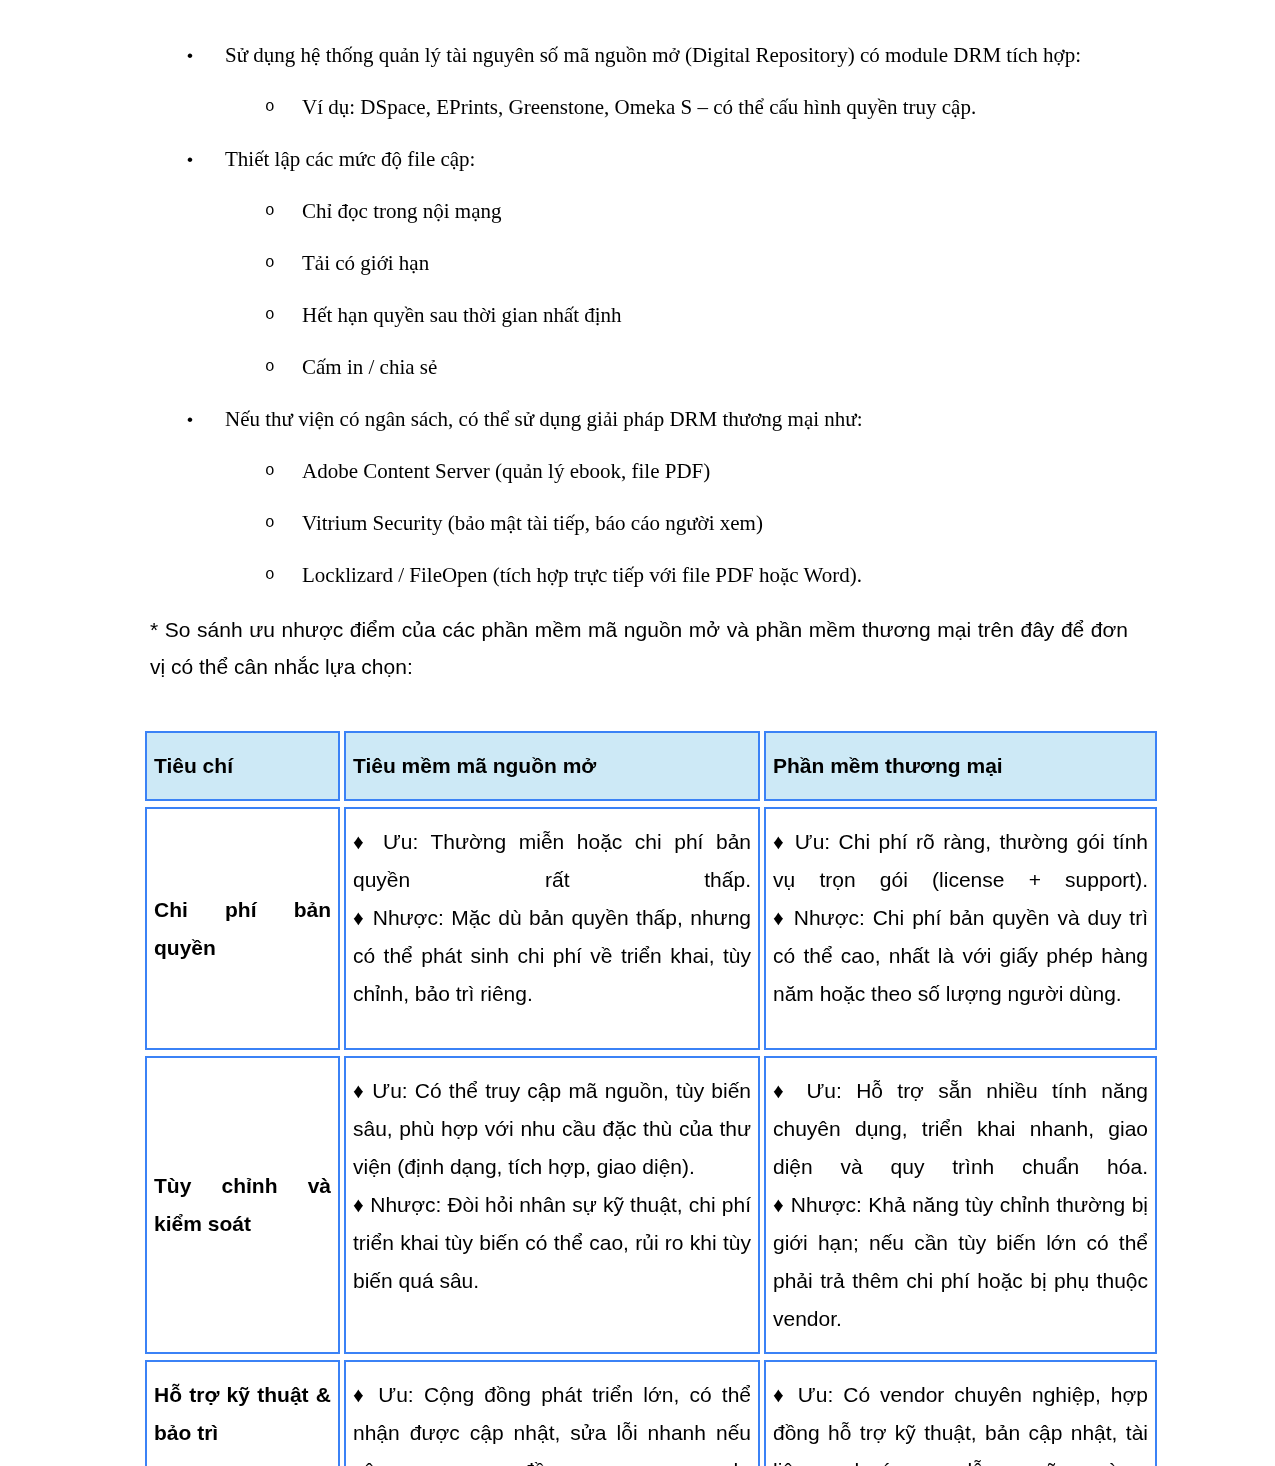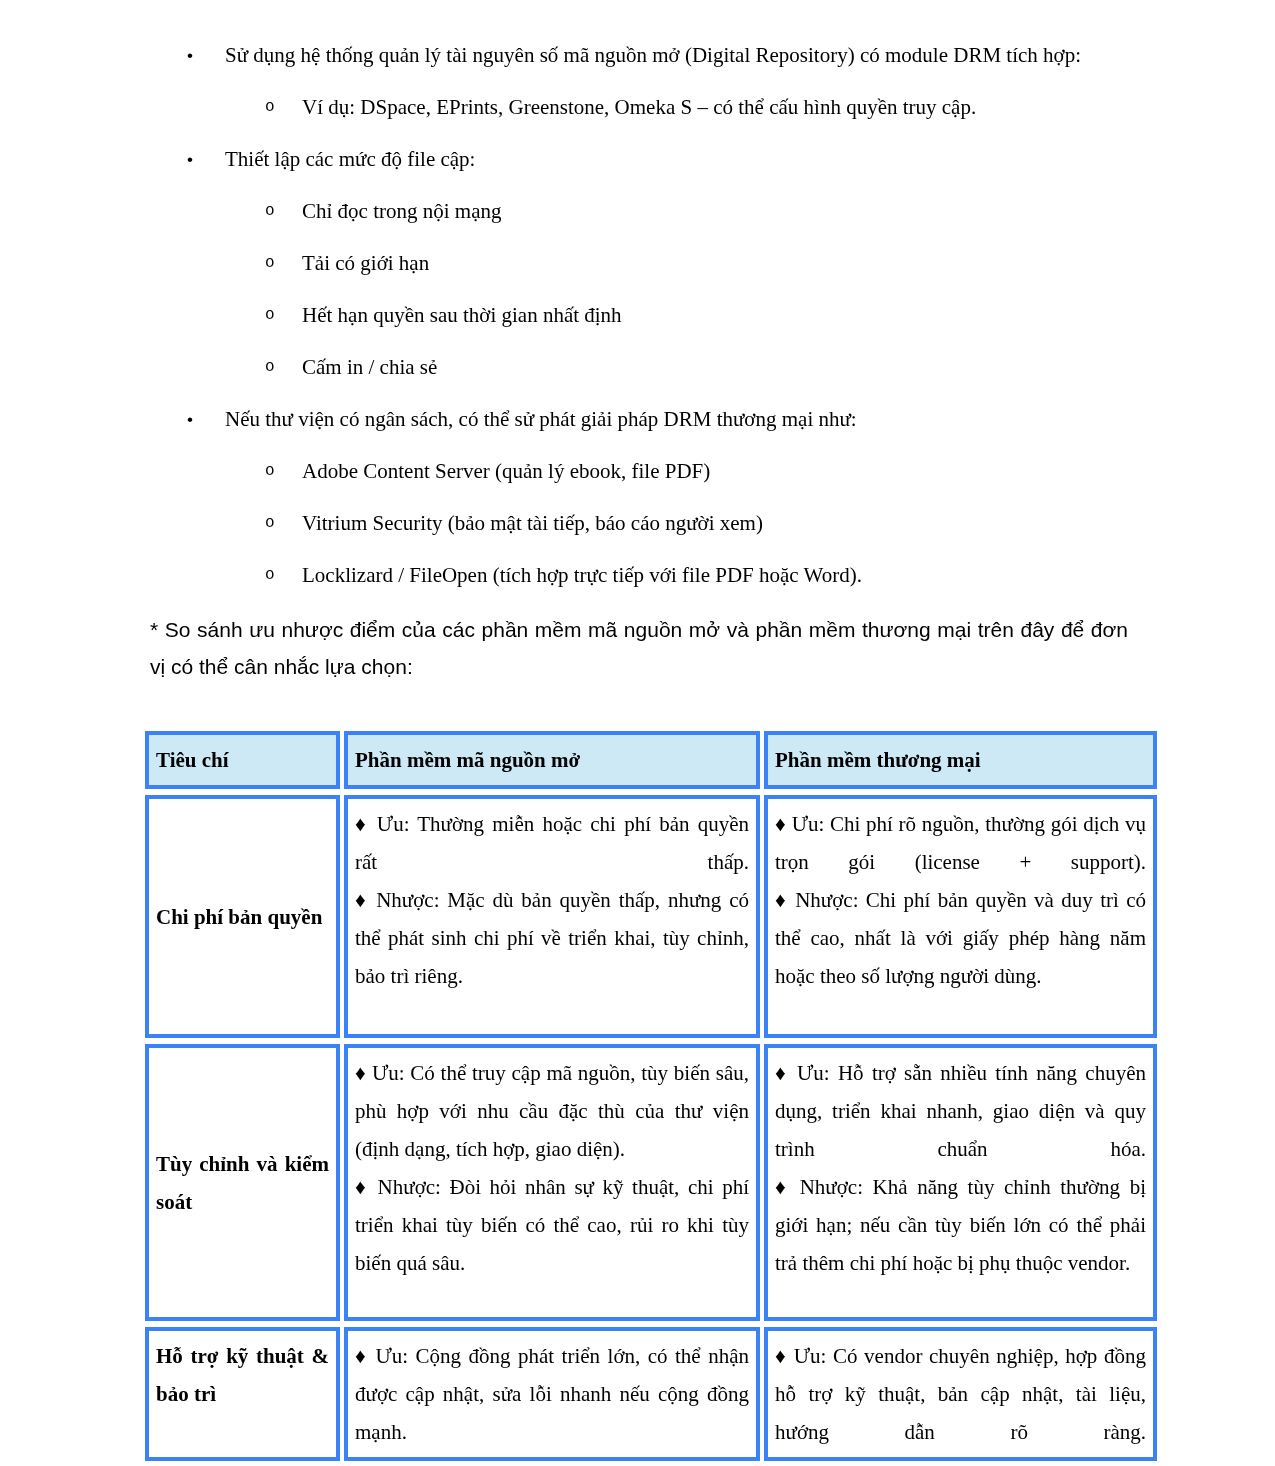--- a/index.html
+++ b/index.html
@@ -50,27 +50,26 @@
   }
   
   table.cmp{
     position:absolute;
     left:141px;top:725px;
     border-collapse:separate;
     border-spacing:4px 6px;
     table-layout:fixed;
   }
   table.cmp td{
-    border:4px solid #3b82f6;
+    border:2px solid #3b82f6;
     box-sizing:border-box;
     vertical-align:top;
-    padding:6px 7px;
+    padding:14px 7px;
     line-height:38px;
     overflow:hidden;
-    font-family:Liberation Serif, serif;
   }
   col.c1{width:195px;}
   col.c2{width:416px;}
   col.c3{width:393px;}
   tr.hdr td{
     background:#cde9f6;
     font-weight:bold;
     height:56px;
   }
   tr.r0 td{height:243px;}
@@ -115,21 +114,21 @@
       <span class="marker">o</span>
       <span class="txt">Hết hạn quyền sau thời gian nhất định</span>
     </div>
     <div class="li2">
       <span class="marker">o</span>
       <span class="txt">Cấm in / chia sẻ</span>
     </div>
 
     <div class="li1">
       <span class="marker">•</span>
-      <span class="txt">Nếu thư viện có ngân sách, có thể sử phát giải pháp DRM thương mại như:</span>
+      <span class="txt">Nếu thư viện có ngân sách, có thể sử dụng giải pháp DRM thương mại như:</span>
     </div>
     <div class="li2">
       <span class="marker">o</span>
       <span class="txt">Adobe Content Server (quản lý ebook, file PDF)</span>
     </div>
     <div class="li2">
       <span class="marker">o</span>
       <span class="txt">Vitrium Security (bảo mật tài tiếp, báo cáo người xem)</span>
     </div>
     <div class="li2">
@@ -142,32 +141,32 @@
 
   <table class="cmp">
     <colgroup>
         <col class="c1">
         <col class="c2">
         <col class="c3">
       </colgroup>
     <tbody>
       <tr class="hdr">
         <td>Tiêu chí</td>
-        <td>Phần mềm mã nguồn mở</td>
+        <td>Tiêu mềm mã nguồn mở</td>
         <td>Phần mềm thương mại</td>
       </tr>
 
       <tr class="r0">
         <td class="crit mid">Chi phí bản quyền</td>
         <td>
           <div class="seg stretch">♦ Ưu: Thường miễn hoặc chi phí bản quyền rất thấp.</div>
           <div class="seg">♦ Nhược: Mặc dù bản quyền thấp, nhưng có thể phát sinh chi phí về triển khai, tùy chỉnh, bảo trì riêng.</div>
         </td>
         <td>
-          <div class="seg stretch">♦ Ưu: Chi phí rõ nguồn, thường gói dịch vụ trọn gói (license + support).</div>
+          <div class="seg stretch">♦ Ưu: Chi phí rõ ràng, thường gói tính vụ trọn gói (license + support).</div>
           <div class="seg">♦ Nhược: Chi phí bản quyền và duy trì có thể cao, nhất là với giấy phép hàng năm hoặc theo số lượng người dùng.</div>
         </td>
       </tr>
 
       <tr class="r1">
         <td class="crit mid">Tùy chỉnh và kiểm soát</td>
         <td>
           <div class="seg">♦ Ưu: Có thể truy cập mã nguồn, tùy biến sâu, phù hợp với nhu cầu đặc thù của thư viện (định dạng, tích hợp, giao diện).</div>
           <div class="seg">♦ Nhược: Đòi hỏi nhân sự kỹ thuật, chi phí triển khai tùy biến có thể cao, rủi ro khi tùy biến quá sâu.</div>
         </td>

